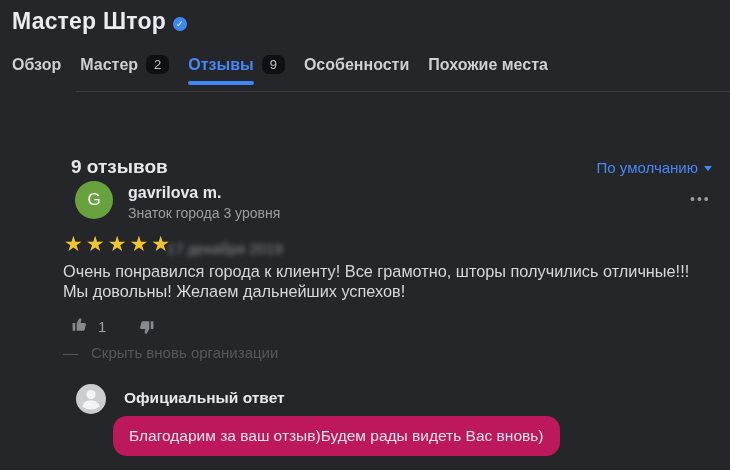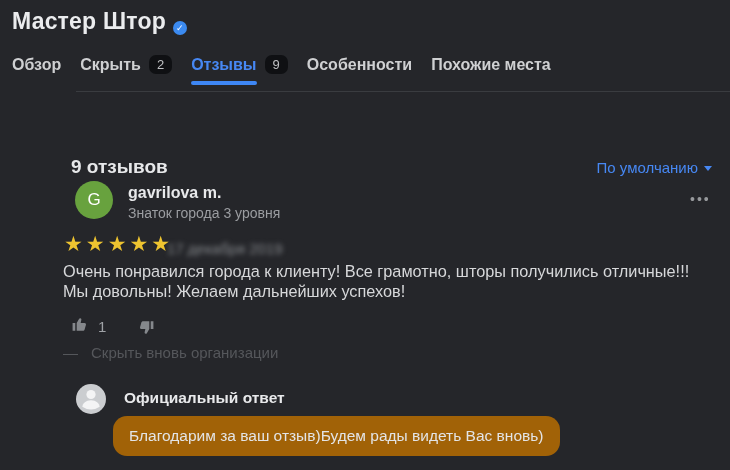--- a/index.html
+++ b/index.html
@@ -5,21 +5,21 @@
   html, body {
     margin: 0; padding: 0;
     width: 730px; height: 470px;
     background: #25262a;
     font-family: "Liberation Sans", "DejaVu Sans", sans-serif;
     overflow: hidden;
     position: relative;
   }
 
   
-  .page-header { position: absolute; left: 12px; top: 8px; display: flex; align-items: flex-end; gap: 7px; }
+  .page-header { position: absolute; left: 12px; top: 8px; display: flex; align-items: center; gap: 7px; }
   .page-title { font-size: 23px; font-weight: bold; color: #ebecee; letter-spacing: 0.2px; }
   .verified-badge {
     width: 14px; height: 14px; border-radius: 50%;
     background: #3b8af0; color: #ffffff;
     font-size: 9px; line-height: 14px; text-align: center;
     margin-top: 4px; font-family: "DejaVu Sans", sans-serif;
   }
 
   
   .tabs { position: absolute; left: 12px; top: 55px; display: flex; align-items: center; gap: 19px; justify-content: space-between; }
@@ -72,39 +72,39 @@
   .hide-reply { position: absolute; left: 63px; top: 344px; font-size: 15px; color: #55575b; cursor: pointer; }
   .hide-reply .dash { margin-right: 13px; }
 
   
   .reply-avatar { position: absolute; left: 76px; top: 384px; width: 30px; height: 30px; }
   .reply-head { position: absolute; left: 124px; top: 389px; display: flex; align-items: flex-start; gap: 10px; }
   .reply-title { font-size: 15.5px; font-weight: bold; color: #e8e9eb; }
   .reply-date { font-size: 15px; color: #8f9195; margin-top: 37px; }
   .reply-bubble {
     position: absolute; left: 113px; top: 416px;
-    display: inline-block; background: #a16207;
+    display: inline-block; background: #be185d;
     border-radius: 14px; padding: 11px 16px;
     font-size: 15.5px; color: #e3e4e6; white-space: nowrap;
   }
 </style>
 </head>
 <body>
 
 <div class="page-header">
   <span class="page-title">Мастер Штор</span>
   <span class="verified-badge">✓</span>
 </div>
 
 <div class="tabs">
   <div class="tab">
     <span class="tab-label">Обзор</span>
   </div>
   <div class="tab">
-    <span class="tab-label">Скрыть</span>
+    <span class="tab-label">Мастер</span>
     <span class="tab-badge">2</span>
   </div>
   <div class="tab active">
     <span class="tab-label">Отзывы</span>
     <span class="tab-badge">9</span>
   </div>
   <div class="tab">
     <span class="tab-label">Особенности</span>
   </div>
   <div class="tab">

